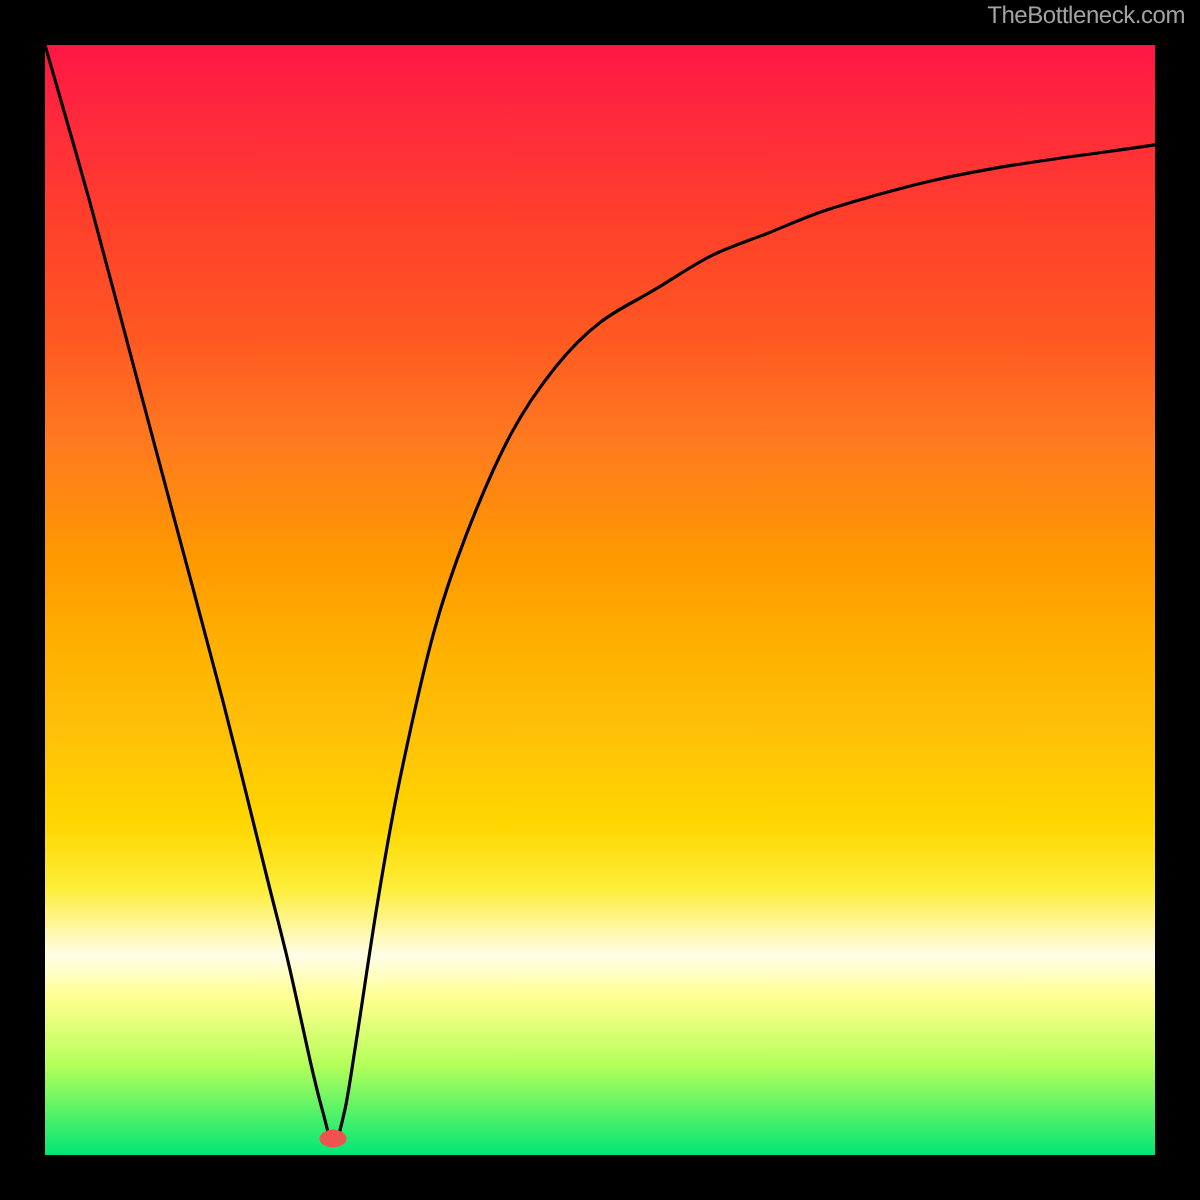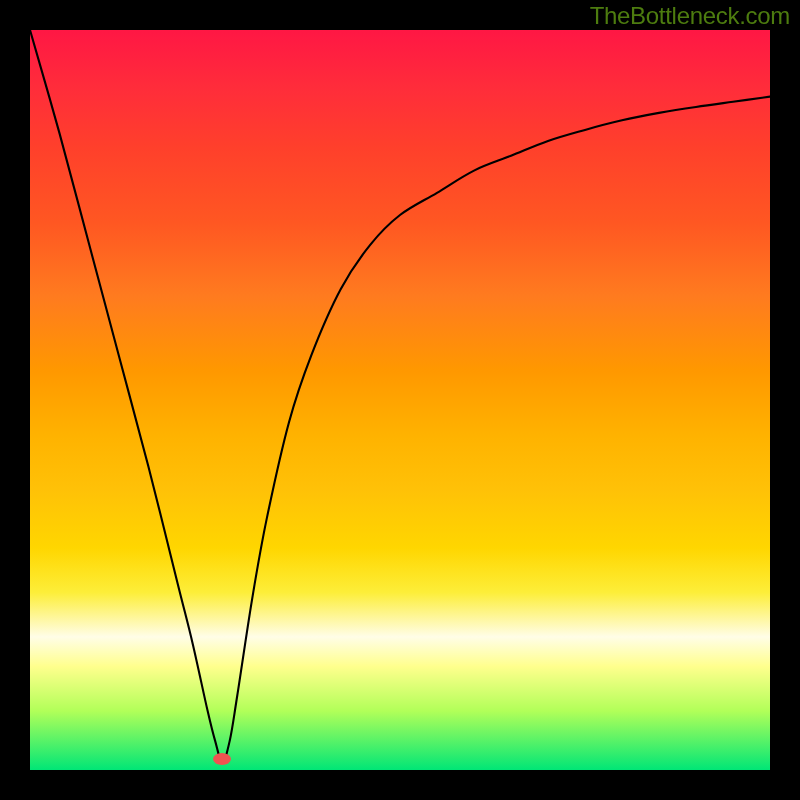--- a/index.html
+++ b/index.html
@@ -14,22 +14,22 @@
   .frame {
     position: relative;
     width: 800px;
     height: 800px;
     background: #000;
   }
   .watermark {
     position: absolute;
     top: 2px;
     right: 10px;
-    color: #4d7c0f;
-    font-size: 24px;
+    color: #a3a3a3;
+    font-size: 16px;
     font-weight: 500;
     font-family: Arial, sans-serif;
     letter-spacing: -0.3px;
     z-index: 10;
   }
   .plot-area {
     position: absolute;
     left: 30px;
     top: 30px;
     width: 740px;

